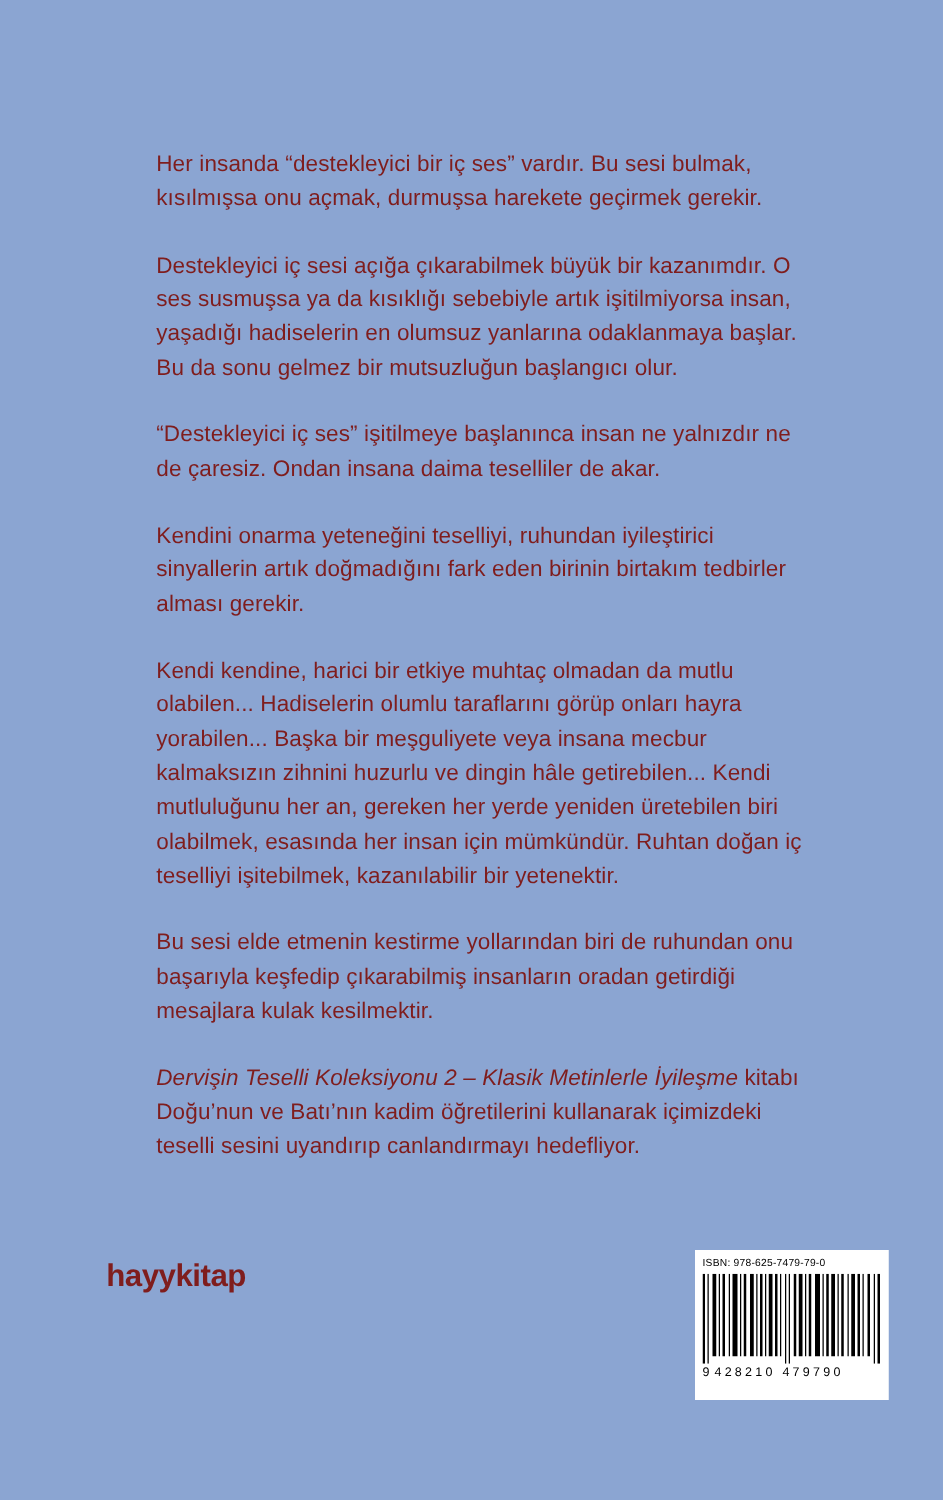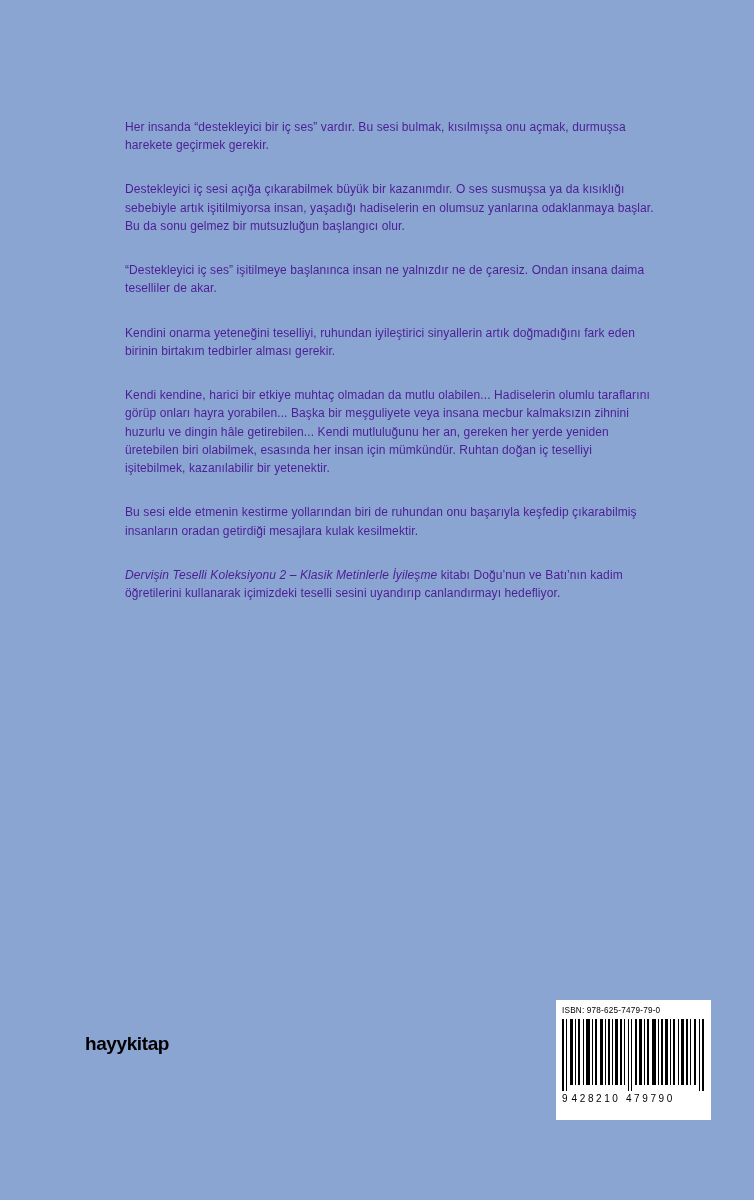--- a/index.html
+++ b/index.html
@@ -20,39 +20,39 @@
     background: #8ba5d2;
   }
   .blurb {
     position: absolute;
     left: 125px;
     top: 118px;
     width: 530px;
   }
   .blurb p {
     margin: 0 0 26px 0;
-    font-size: 12px;
+    font-size: 18px;
     line-height: 1.52;
-    color: #4c1d95;
+    color: #7f1d1d;
     letter-spacing: 0.1px;
   }
   .blurb p:last-child {
     margin-bottom: 0;
   }
   .blurb .title-run {
     font-style: italic;
     font-weight: normal;
   }
   .logo {
     position: absolute;
     left: 85px;
-    top: 1033px;
-    font-size: 19px;
+    top: 1007px;
+    font-size: 25px;
     font-weight: bold;
-    color: #000000;
+    color: #7f1d1d;
     letter-spacing: -0.4px;
   }
   .barcode-box {
     position: absolute;
     left: 556px;
     top: 1000px;
     width: 155px;
     height: 120px;
     background: #ffffff;
     box-sizing: border-box;

